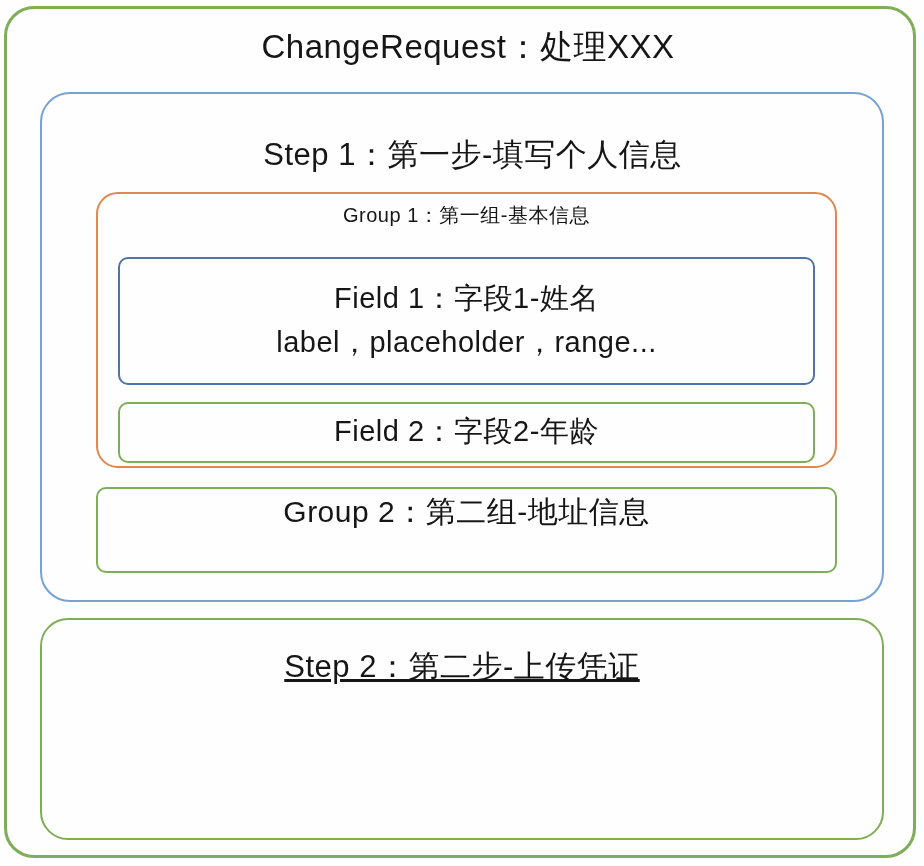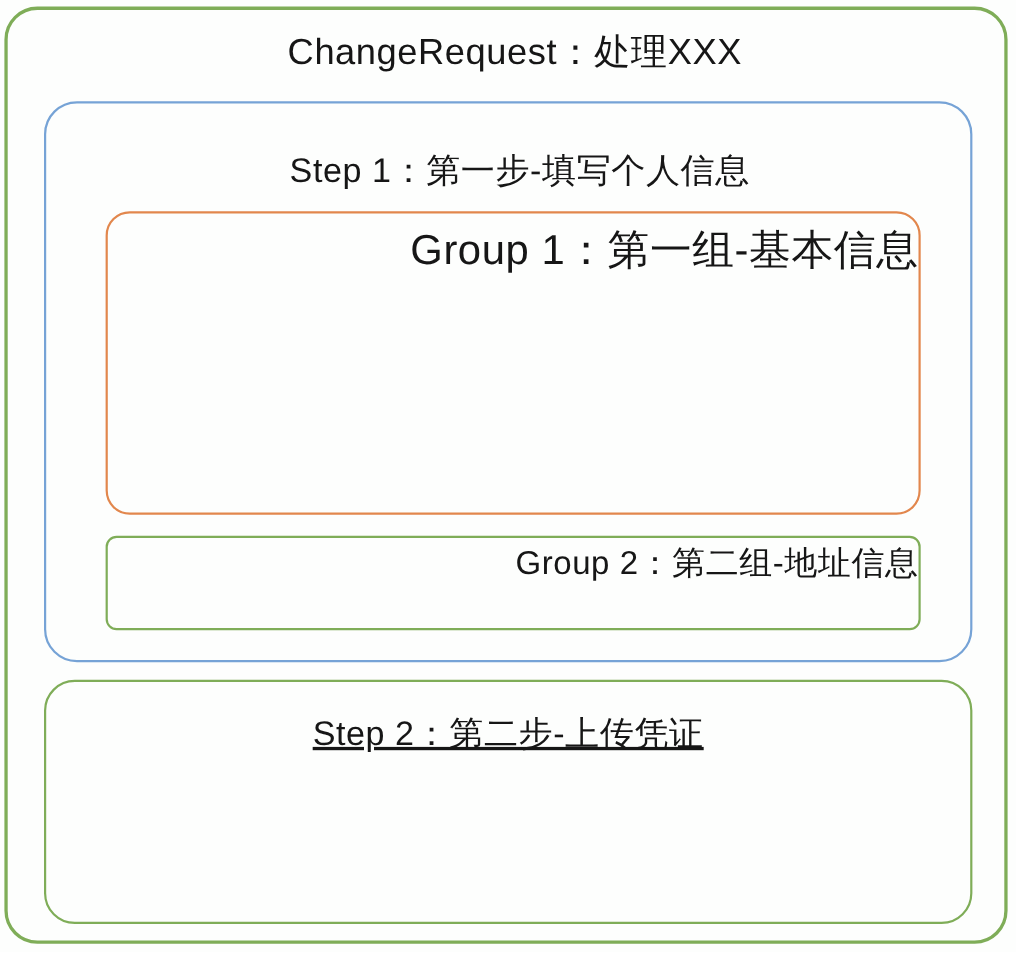--- a/index.html
+++ b/index.html
@@ -45,21 +45,21 @@
   }
   .step1-title { margin-top: 40px; font-size: 31px; }
 
   
   .group1-box {
     left: 96px; top: 192px;
     width: 741px; height: 276px;
     border: 2px solid var(--orange, #e2874d);
     border-radius: 22px;
   }
-  .group1-title { margin-top: 8px; font-size: 38px; text-align: right; }
+  .group1-title { margin-top: 8px; font-size: 20px; }
 
   
   .field1-box {
     left: 118px; top: 257px;
     width: 697px; height: 128px;
     border: 2px solid var(--dark-blue, #4e74ab);
     border-radius: 10px;
     padding-top: 18px;
   }
   .field1-line { font-size: 29px; line-height: 1.5; }
@@ -73,21 +73,21 @@
   }
   .field2-title { margin-top: 8px; font-size: 29px; }
 
   
   .group2-box {
     left: 96px; top: 487px;
     width: 741px; height: 86px;
     border: 2px solid var(--green, #7fad58);
     border-radius: 10px;
   }
-  .group2-title { margin-top: 3px; font-size: 30px; text-align: right; }
+  .group2-title { margin-top: 3px; font-size: 30px; }
 
   
   .step2-box {
     left: 40px; top: 618px;
     width: 844px; height: 222px;
     border: 2px solid var(--green, #7fad58);
     border-radius: 28px;
     text-decoration: underline;
   }
   .step2-title { margin-top: 26px; font-size: 31px; }
@@ -112,21 +112,28 @@
   </div>
 
   <div class="box step1-box">
     <div class="box-title step1-title">Step 1：第一步-填写个人信息</div>
   </div>
 
   <div class="box group1-box">
     <div class="box-title group1-title">Group 1：第一组-基本信息</div>
   </div>
 
+  <div class="box field1-box">
+    <div class="box-title field1-line">Field 1：字段1-姓名</div>
+    <div class="box-title field1-line">label，placeholder，range...</div>
+  </div>
 
+  <div class="box field2-box">
+    <div class="box-title field2-title">Field 2：字段2-年龄</div>
+  </div>
 
   <div class="box group2-box">
     <div class="box-title group2-title">Group 2：第二组-地址信息</div>
   </div>
 
   <div class="box step2-box">
     <div class="box-title step2-title">Step 2：第二步-上传凭证</div>
   </div>
 
 

